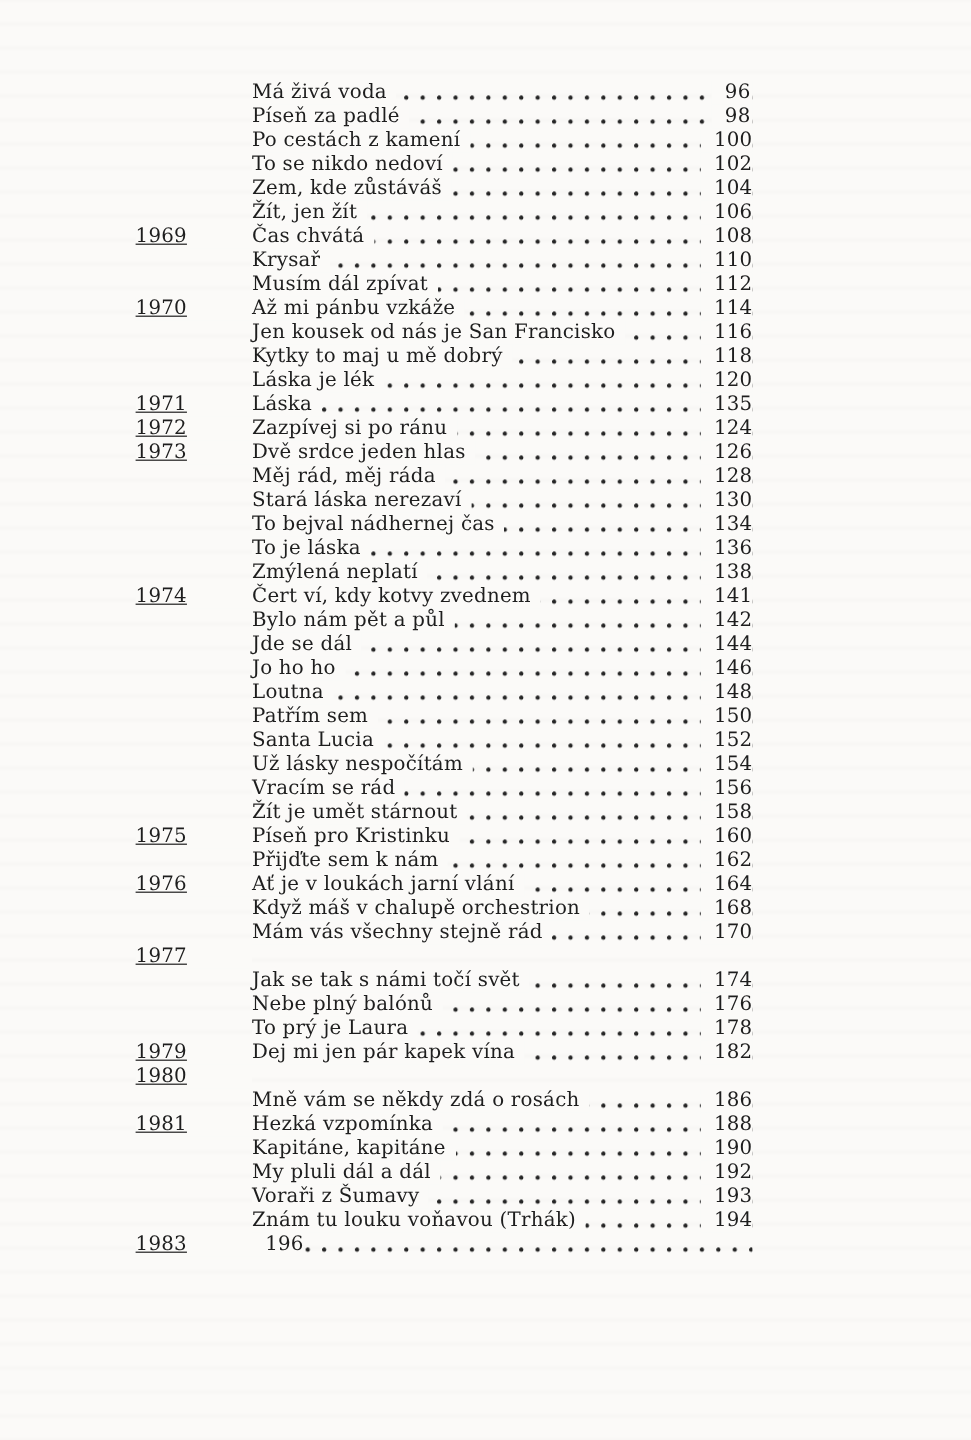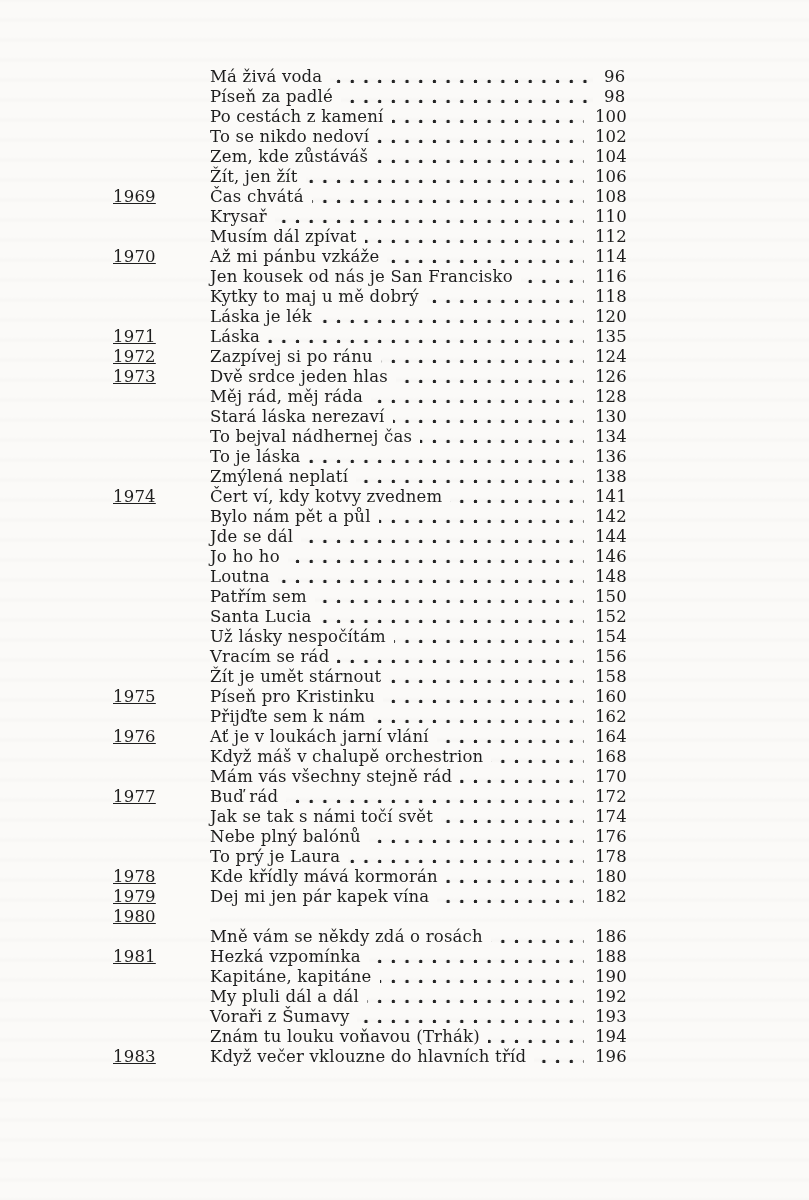--- a/index.html
+++ b/index.html
@@ -364,24 +364,20 @@
   <div class="row">
     <span class="year"></span>
     <span class="entry">
       <span class="title">Mám vás všechny stejně rád</span>
       <span class="pagenum">170</span>
     </span>
   </div>
 
   <div class="row">
     <span class="year">1977</span>
-    <span class="entry">
-      <span class="title">Buď rád</span>
-      <span class="pagenum">172</span>
-    </span>
   </div>
 
   <div class="row">
     <span class="year"></span>
     <span class="entry">
       <span class="title">Jak se tak s námi točí svět</span>
       <span class="pagenum">174</span>
     </span>
   </div>
 
@@ -394,27 +390,20 @@
   </div>
 
   <div class="row">
     <span class="year"></span>
     <span class="entry">
       <span class="title">To prý je Laura</span>
       <span class="pagenum">178</span>
     </span>
   </div>
 
-  <div class="row">
-    <span class="year">1978</span>
-    <span class="entry">
-      <span class="title">Kde křídly mává kormorán</span>
-      <span class="pagenum">180</span>
-    </span>
-  </div>
 
   <div class="row">
     <span class="year">1979</span>
     <span class="entry">
       <span class="title">Dej mi jen pár kapek vína</span>
       <span class="pagenum">182</span>
     </span>
   </div>
 
   <div class="row">
@@ -465,18 +454,17 @@
     <span class="year"></span>
     <span class="entry">
       <span class="title">Znám tu louku voňavou (Trhák)</span>
       <span class="pagenum">194</span>
     </span>
   </div>
 
   <div class="row">
     <span class="year">1983</span>
     <span class="entry">
-      <span class="title">Když večer vklouzne do hlavních tříd</span>
       <span class="pagenum">196</span>
     </span>
   </div>
 </div>
 </div>
 
 </body></html>

